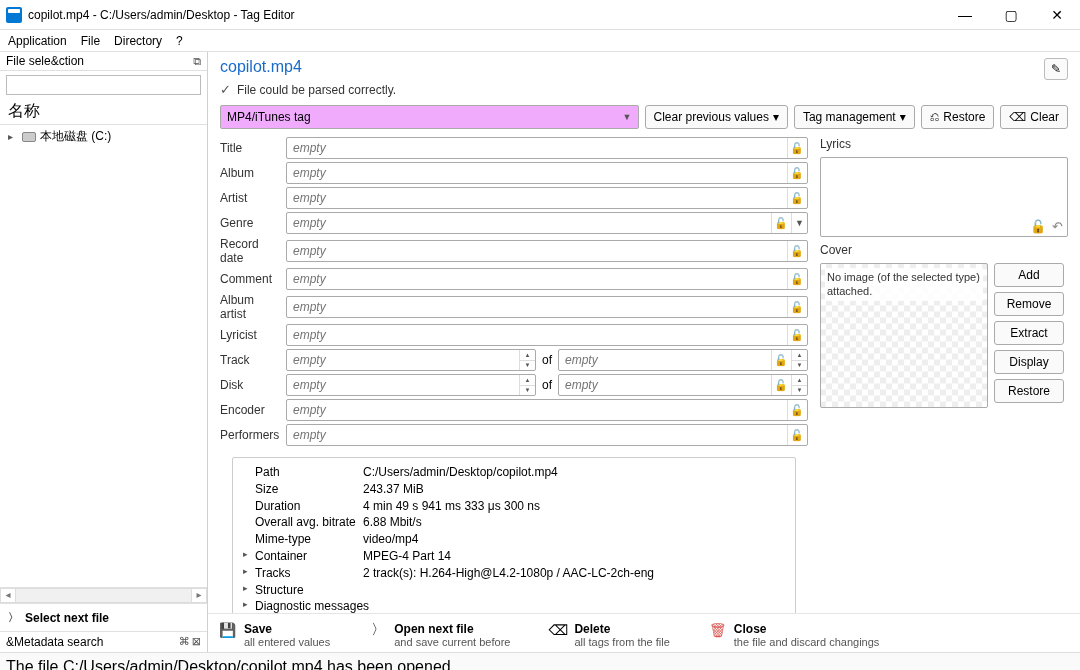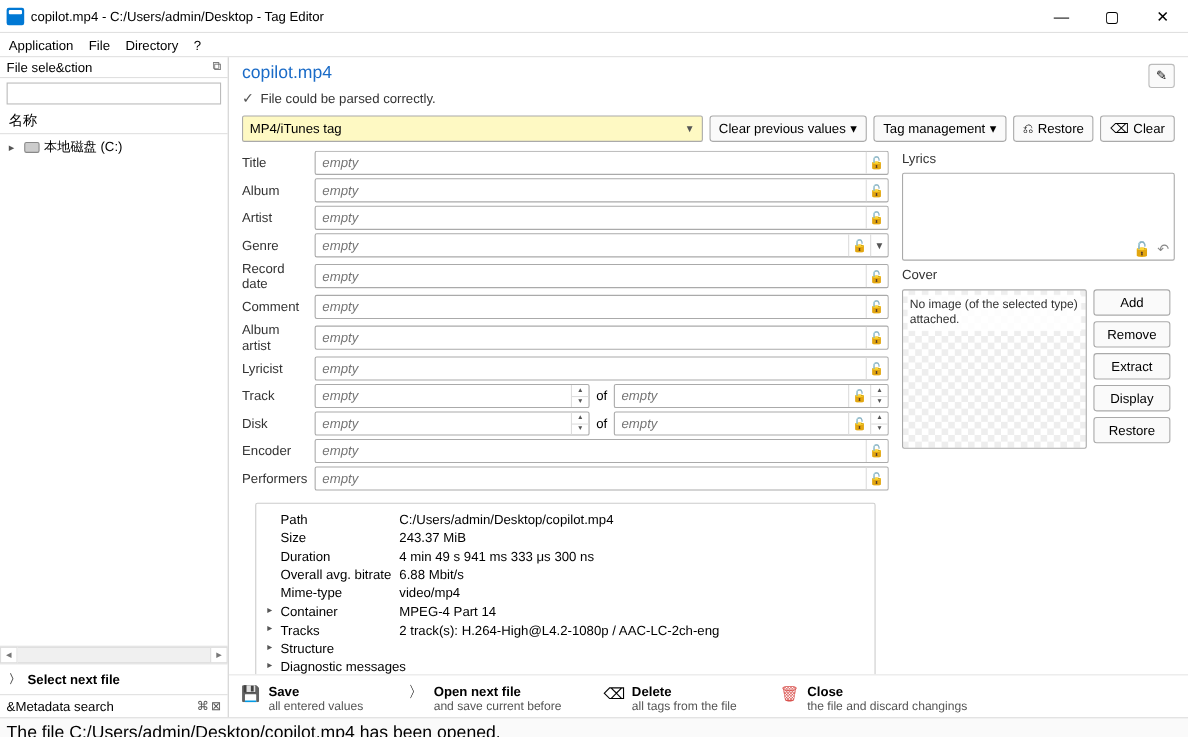--- a/index.html
+++ b/index.html
@@ -9,42 +9,42 @@
 .titlebar .icon::before { content: ""; position: absolute; top: 2px; left: 2px; right: 2px; height: 4px; background: #fff; border-radius: 1px; }
 .titlebar-text { flex: 1; font-size: 12px; }
 .winbtn { width: 46px; height: 30px; display: flex; align-items: center; justify-content: center; font-size: 14px; cursor: pointer; }
 .menubar { display: flex; align-items: center; height: 22px; padding: 0 8px; gap: 14px; border-bottom: 1px solid #e0e0e0; }
 .menubar span { cursor: pointer; font-size: 12px; }
 .content { display: flex; height: calc(670px - 30px - 22px - 18px); }
 .left-panel { width: 208px; border-right: 1px solid #d0d0d0; display: flex; flex-direction: column; }
 .panel-title { display: flex; align-items: center; justify-content: space-between; padding: 2px 6px; font-size: 12px; border-bottom: 1px solid #e0e0e0; }
 .float-icon { font-size: 11px; color: #555; cursor: pointer; }
 .searchbox { margin: 4px 6px; height: 20px; border: 1px solid #bbb; background: #fff; }
-.tree-header { padding: 2px 8px; border-bottom: 1px solid #e0e0e0; font-size: 13px; }
+.tree-header { padding: 2px 8px; border-bottom: 1px solid #e0e0e0; font-size: 16px; }
 .tree-area { flex: 1; overflow: auto; padding: 2px 4px; }
 .tree-row { display: flex; align-items: center; gap: 4px; padding: 1px 4px; font-size: 12px; }
 .tree-toggle { font-size: 10px; color: #555; width: 10px; cursor: pointer; }
 .drive-icon { width: 14px; height: 10px; background: #ccc; border: 1px solid #888; border-radius: 2px; }
 .tree-hscroll { height: 16px; border-top: 1px solid #e0e0e0; display: flex; }
 .tree-hscroll .arrow { width: 16px; text-align: center; font-size: 10px; color: #777; border: 1px solid #ddd; cursor: pointer; }
 .tree-hscroll .track { flex: 1; background: #f0f0f0; border-top: 1px solid #ddd; border-bottom: 1px solid #ddd; }
 .select-next { padding: 6px 8px; border-top: 1px solid #e0e0e0; font-size: 12px; font-weight: 600; display: flex; align-items: center; gap: 6px; cursor: pointer; }
 .select-next .chev { font-size: 11px; color: #555; }
 .metasearch { display: flex; align-items: flex-start; justify-content: space-between; padding: 3px 6px; border-top: 1px solid #e0e0e0; font-size: 12px; }
 .metasearch .icons { display: flex; gap: 2px; font-size: 11px; color: #555; }
 
 .right-panel { flex: 1; display: flex; flex-direction: column; overflow: hidden; }
 .rp-head { display: flex; align-items: flex-start; padding: 6px 12px 0 12px; }
 .rp-head .fname { color: #1a6bc7; font-size: 16px; font-weight: 400; }
 .rp-head .edit-btn { border: 1px solid #bbb; width: 24px; height: 22px; display: flex; align-items: center; justify-content: center; border-radius: 3px; margin-left: auto; cursor: pointer; background: #fafafa; }
 .parse-status { display: flex; align-items: center; gap: 6px; padding: 2px 12px 8px 12px; font-size: 12px; color: #333; }
 .parse-status .check { color: #555; font-size: 13px; }
 
 .toolbar-row { display: flex; gap: 6px; padding: 0 12px; align-items: center; }
-.combo { flex: 1; height: 24px; border: 1px solid #aaa; background: #fef9c3; display: flex; align-items: center; padding: 0 6px; justify-content: space-between; border-radius: 2px; cursor: pointer; }
+.combo { flex: 1; height: 24px; border: 1px solid #aaa; background: #f0abfc; display: flex; align-items: center; padding: 0 6px; justify-content: space-between; border-radius: 2px; cursor: pointer; }
 .combo .drop { font-size: 9px; color: #555; }
 .btn { height: 24px; border: 1px solid #aaa; background: #fafafa; padding: 0 8px; display: flex; align-items: center; gap: 4px; border-radius: 3px; font-size: 12px; cursor: pointer; }
 
 .form-area { display: flex; padding: 8px 12px 0 12px; gap: 12px; flex: 1; overflow: hidden; }
 .form-left { flex: 1; display: flex; flex-direction: column; gap: 3px; overflow: hidden; }
 .field-row { display: flex; align-items: center; gap: 4px; }
 .field-label { width: 62px; font-size: 12px; color: #333; }
 .field-input { flex: 1; height: 22px; border: 1px solid #aaa; background: #fff; display: flex; align-items: center; border-radius: 2px; position: relative; }
 .field-input input { border: none; flex: 1; padding: 0 6px; font-size: 12px; color: #888; font-style: italic; outline: none; background: transparent; }
 .lock-icon { width: 20px; display: flex; align-items: center; justify-content: center; color: #888; font-size: 11px; border-left: 1px solid #ddd; height: 100%; cursor: pointer; }

